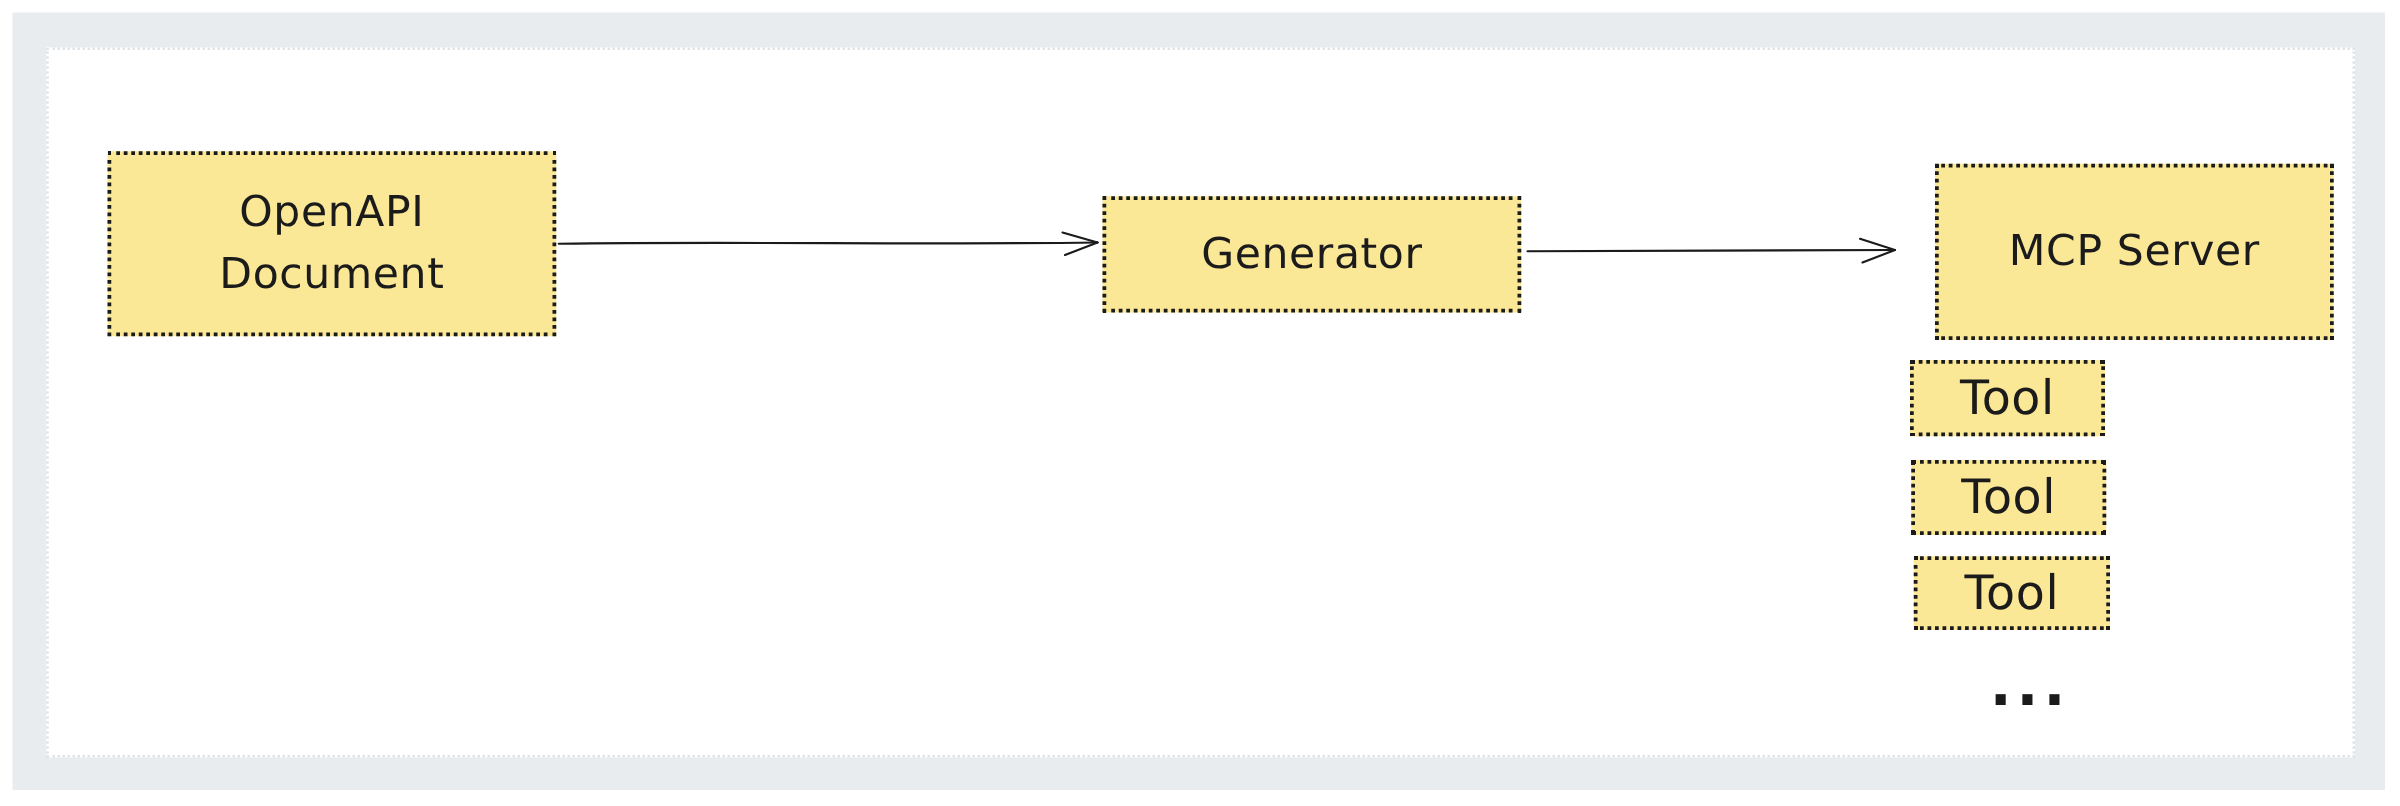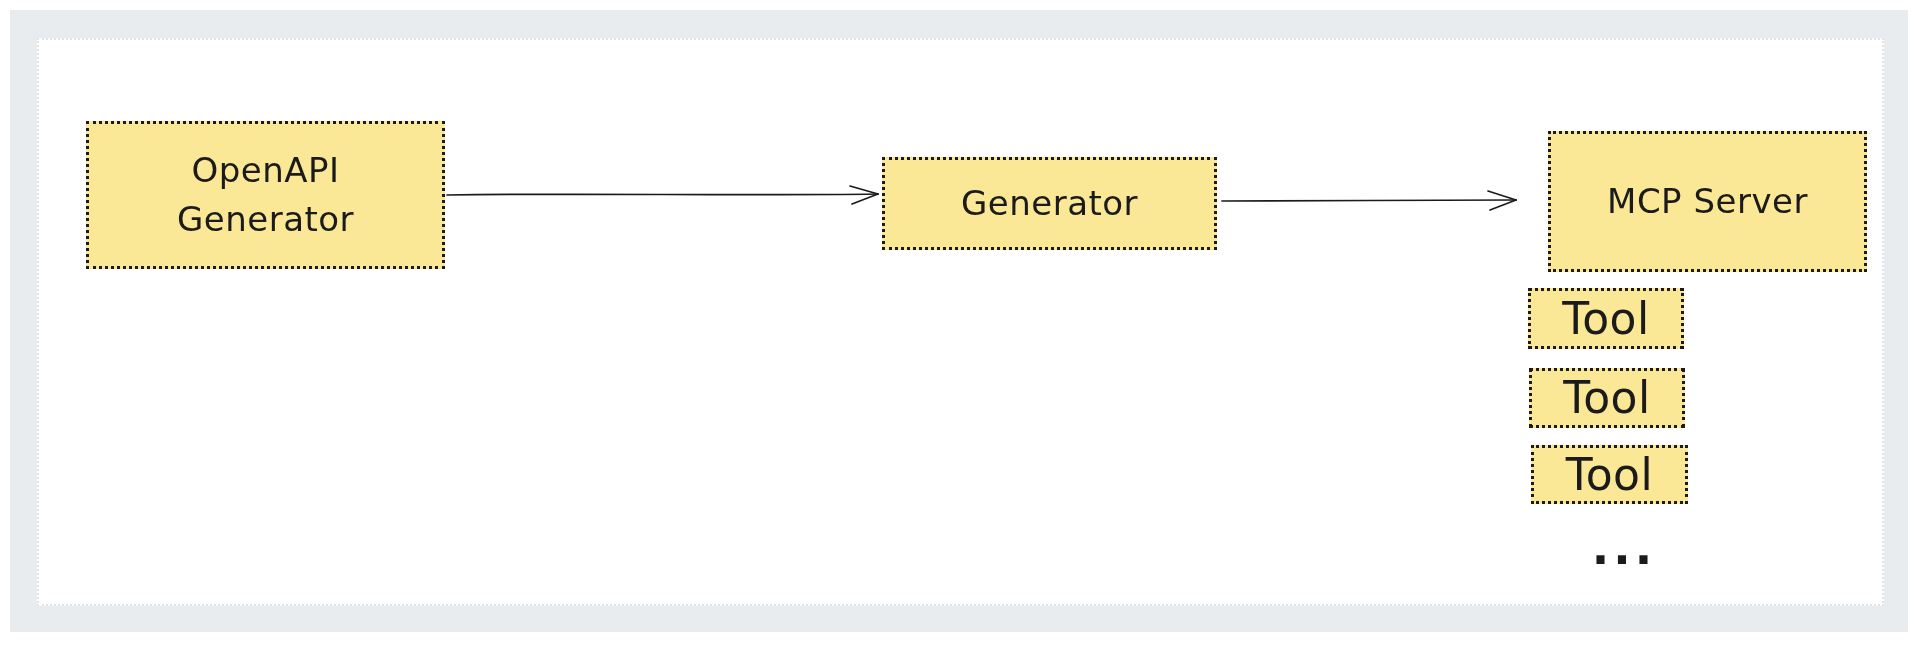--- a/index.html
+++ b/index.html
@@ -38,21 +38,21 @@
     border: 3px dotted var(--node-border);
     display: flex;
     align-items: center;
     justify-content: center;
     text-align: center;
     white-space: pre-line;
     letter-spacing: 0.5px;
     line-height: 1.45;
   }
   .node-main { font-size: 34px; }
-  .node-tool { font-size: 44px; }
+  .node-tool { font-size: 38px; }
   #node-openapi   { left: 47px;   top: 81px;  width: 359px; height: 148px; }
   #node-generator { left: 843px;  top: 117px; width: 335px; height: 93px;  }
   #node-mcp       { left: 1481px; top: 91px;  width: 319px; height: 141px; margin-left: 28px; }
   #node-tool-1    { left: 1489px; top: 248px; width: 156px; height: 61px;  }
   #node-tool-2    { left: 1490px; top: 328px; width: 156px; height: 60px;  }
   #node-tool-3    { left: 1492px; top: 405px; width: 157px; height: 59px;  }
   .ellipsis {
     position: absolute;
     left: 1520px; top: 478px;
     width: 130px; height: 60px;
@@ -89,21 +89,21 @@
       </g>
       <g>
         <path d="M1183,161 C 1280,160 1380,161 1477,160"></path>
         <path d="M1477,160 L1449,151"></path>
         <path d="M1477,160 L1451,170"></path>
       </g>
     </svg>
 
     <div class="node node-main" id="node-openapi">
       <span>OpenAPI
-Generator</span>
+Document</span>
     </div>
 
     <div class="node node-main" id="node-generator">
       <span>Generator</span>
     </div>
 
     <div class="node node-main" id="node-mcp">
       <span>MCP Server</span>
     </div>
 

